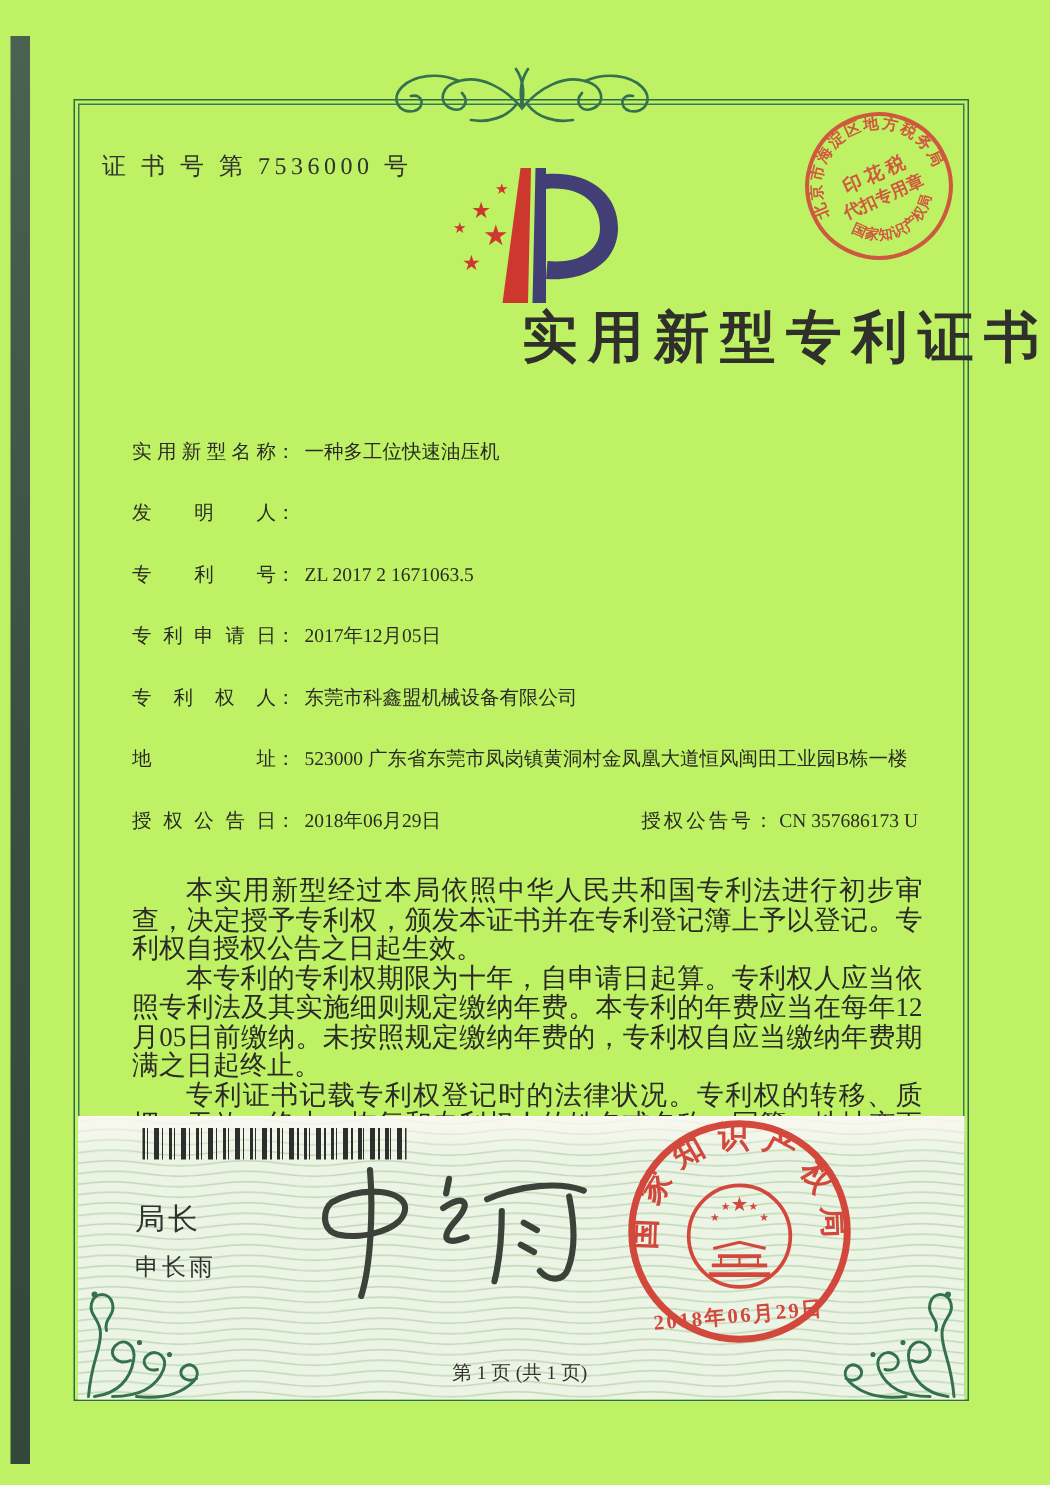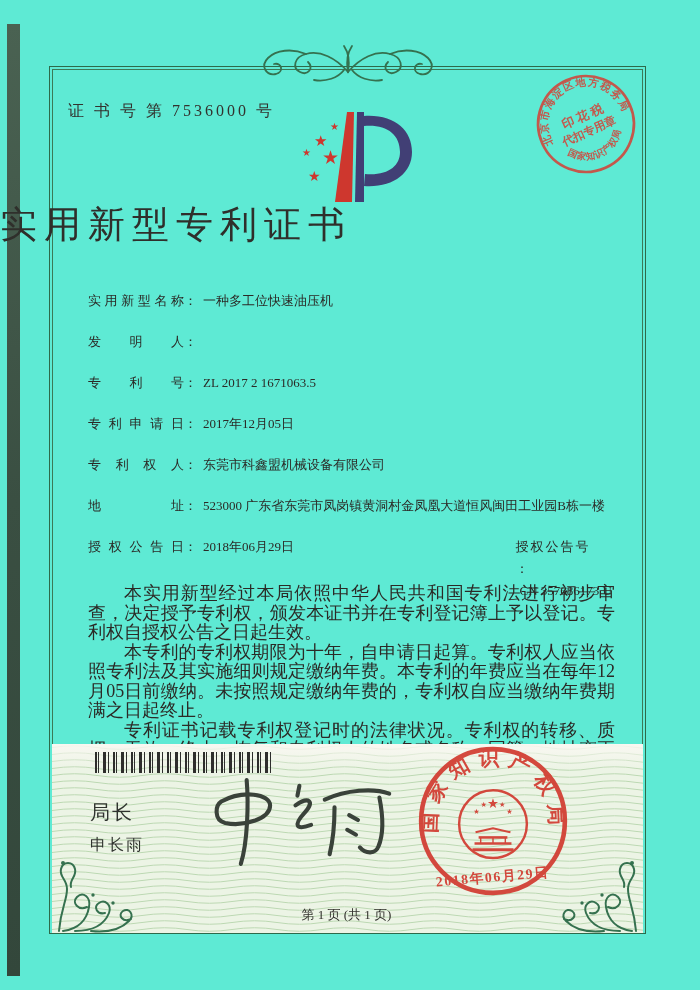--- a/index.html
+++ b/index.html
@@ -1,34 +1,34 @@
 <!DOCTYPE html>
 <html><head>
 <meta charset="utf-8">
 <style>
   html,body{margin:0;padding:0;background:#e8e6e0;}
-  .photo{position:relative;width:700px;height:990px;background:#5eead4;overflow:hidden;
+  .photo{position:relative;width:700px;height:990px;background:#bef264;overflow:hidden;
          font-family:"Liberation Serif","DejaVu Serif",serif;color:#2b2a26;}
   .spine{position:absolute;left:7px;top:24px;width:13px;height:952px;
          background:linear-gradient(180deg,#4a6252 0%,#3a4f42 50%,#33473b 100%);}
   .frame{position:absolute;left:49px;top:66px;width:595px;height:866px;border:1.5px solid #2d6a4a;}
   .frame::before{content:'';position:absolute;inset:2px;border:1px solid #3b7a57;}
   .cert-no{position:absolute;left:68px;top:101px;font-size:16px;letter-spacing:3px;color:#33322e;}
-  .title{position:absolute;left:0;right:0;top:200px;text-align:left;font-size:37px;
-         font-weight:normal;letter-spacing:7px;color:#2f2f2b;}
+  .title{position:absolute;left:0;right:0;top:200px;text-align:right;font-size:37px;
+         font-weight:bold;letter-spacing:7px;color:#2f2f2b;}
   
   .logo{position:absolute;left:290px;top:110px;width:132px;height:96px;}
   .logo .st{position:absolute;color:#ce372e;line-height:1;}
   
   .fields{position:absolute;left:88px;top:290px;width:524px;font-size:13px;}
   .row{display:flex;margin-bottom:19px;line-height:22px;}
   .lbl{display:inline-block;width:96px;text-align:justify;text-align-last:justify;white-space:nowrap;flex:0 0 96px;}
   .colon{flex:0 0 auto;}
   .val{flex:1 1 auto;margin-left:6px;}
-  .pair-right{display:flex;margin-left:auto;flex-direction:column;}
+  .pair-right{display:flex;margin-left:auto;}
   .pair-right .lbl2{letter-spacing:2px;}
   .pair-right .val{margin-left:4px;}
   
   .paras{position:absolute;left:88px;top:584px;width:527px;}
   .paras p{margin:0;text-indent:2em;text-align:justify;font-size:18px;line-height:19.5px;color:#2b2a26;}
   
   .band{position:absolute;left:52px;top:744px;width:591px;height:189px;background:#ecf4e5;}
   .band svg{position:absolute;inset:0;}
   .band::after{content:'';position:absolute;left:0;top:0;right:0;height:26px;
                background:linear-gradient(180deg,rgba(250,248,242,.95),rgba(250,248,242,0));}

